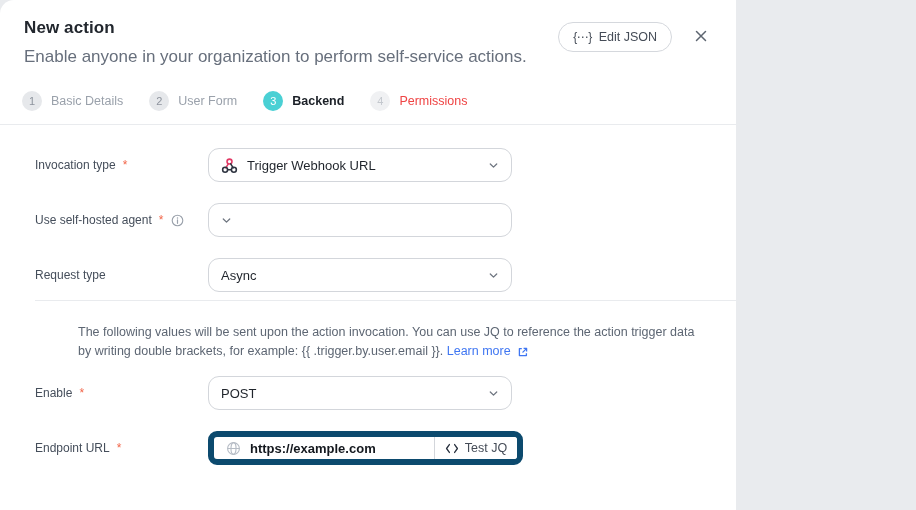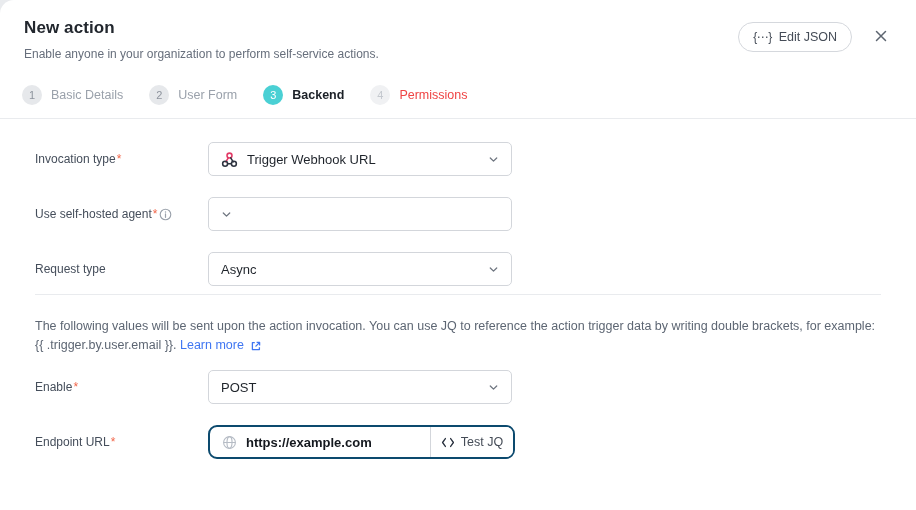--- a/index.html
+++ b/index.html
@@ -3,30 +3,30 @@
 <meta charset="utf-8">
 <style>
   * { margin: 0; padding: 0; box-sizing: border-box; }
   html, body { width: 916px; height: 510px; overflow: hidden; }
   body {
     background: #e9ebee;
     font-family: "Liberation Sans", sans-serif;
     color: #222831;
   }
   .sheet {
-    width: 916px; height: 510px;
+    width: 736px; height: 510px;
     background: #ffffff;
     border-top-left-radius: 14px;
     position: relative;
   }
 
   
   .header { padding: 18px 24px 0 24px; display: flex; justify-content: space-between; align-items: flex-start; }
   .title { font-size: 17px; font-weight: 700; color: #22272e; letter-spacing: .1px; }
-  .subtitle { margin-top: 9px; font-size: 12px; color: #676f7c; }
+  .subtitle { margin-top: 9px; font-size: 17px; color: #676f7c; }
   .header-actions { display: flex; align-items: center; gap: 18px; margin-top: 4px; }
   .edit-json-btn {
     display: inline-flex; align-items: center; gap: 7px;
     height: 30px; padding: 0 14px;
     border: 1px solid #d5d8dd; border-radius: 16px;
     background: #fff; color: #454c57; font-size: 12.5px;
     font-family: inherit; cursor: pointer;
   }
   .json-glyph { font-size: 12px; color: #454c57; letter-spacing: -0.5px; }
   .close-btn {
@@ -48,47 +48,47 @@
   .step.upcoming .step-circle { background: #f0f1f3; color: #c4c8ce; }
   .step.upcoming .step-label { color: #ef4444; }
 
   .divider-full { height: 1px; background: #e9ebee; margin-top: 13px; }
 
   
   .content { padding: 0 35px; }
   .form-row { display: flex; align-items: center; }
   .row-1 { margin-top: 23px; }
   .row-gap { margin-top: 21px; }
-  .form-label-cell { width: 173px; flex: none; display: flex; align-items: center; }
+  .form-label-cell { width: 173px; flex: none; display: flex; align-items: center; gap: 6px; }
   .form-label { font-size: 12px; color: #454e5b; }
   .req { color: #f2664a; font-size: 12px; margin-left: 1px; }
 
   .select-box {
     width: 304px; height: 34px;
-    border: 1px solid #d3d6db; border-radius: 5px;
+    border: 1px solid #d3d6db; border-radius: 11px;
     background: #fff;
     display: flex; align-items: center;
     padding: 0 12px; gap: 9px;
     font-size: 13px; color: #1f242b;
     cursor: pointer;
   }
   .select-box .grow { flex: 1; }
   .chevron { flex: none; display: flex; }
 
   .section-heading { margin-top: 24px; font-size: 12.5px; font-weight: 700; color: #1b2027; }
   .divider-inner { height: 1px; background: #e9ebee; margin-top: 8px; width: 846px; }
 
-  .payload-desc { margin-top: 22px; max-width: 848px; font-size: 12.5px; line-height: 19px; color: #5d6673; }
+  .payload-desc { margin-top: 22px; max-width: 848px; font-size: 12.5px; line-height: 19px; color: #5d6673; margin-left: 43px; }
   .learn-more { color: #3f76f2; text-decoration: none; display: inline-flex; align-items: center; gap: 6px; }
 
   .row-method { margin-top: 15px; }
 
   .url-group {
     display: flex; align-items: stretch; height: 34px;
-    border: 2px solid #0c4a6e; border-radius: 9px; overflow: hidden; background: #fff;
+    border: 6px solid #0c4a6e; border-radius: 9px; overflow: hidden; background: #fff;
   }
   .url-input-wrap { width: 220px; display: flex; align-items: center; gap: 9px; padding: 0 12px; }
   .url-input {
     border: none; outline: none; flex: 1; min-width: 0;
     font-family: inherit; font-size: 13px; font-weight: 700; color: #14181e;
     background: transparent;
   }
   .group-sep { width: 1px; background: #d3d6db; }
   .test-jq-btn {
     width: 82px; border: none; background: #fff; cursor: pointer;

